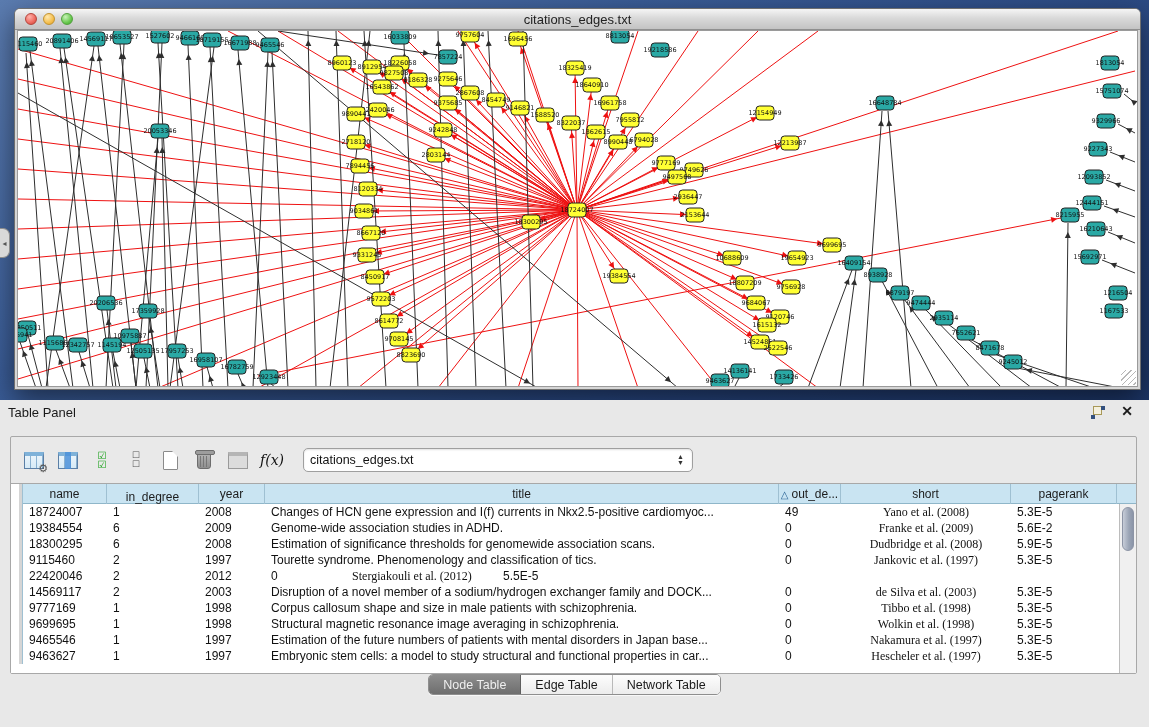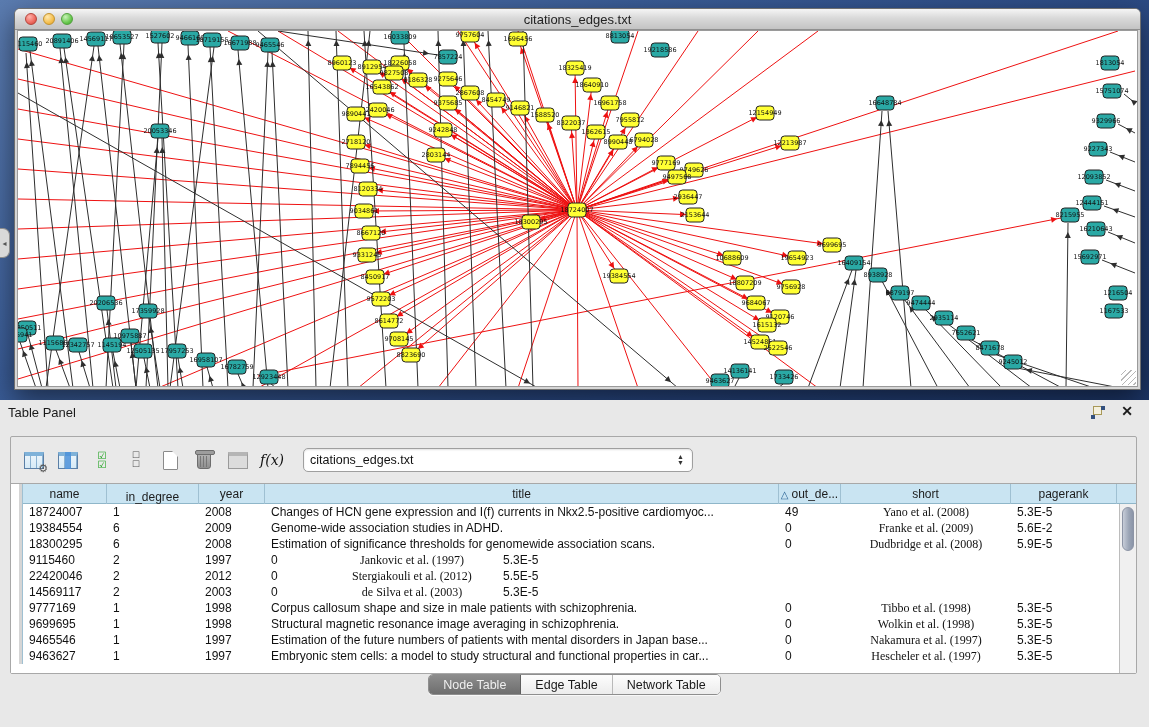--- a/index.html
+++ b/index.html
@@ -931,38 +931,40 @@
               <div class="td l" style="width: 514px;">Estimation of significance thresholds for genomewide association scans.</div>
               <div class="td l" style="width: 62px;">0</div>
               <div class="td c" style="width: 170px;">Dudbridge et al. (2008)</div>
               <div class="td l" style="width: 106px;">5.9E-5</div>
             </div>
             <div class="trow">
               <div class="gutter" style="height: 16px;"></div>
               <div class="td l" style="width: 84px;">9115460</div>
               <div class="td l" style="width: 92px;">2</div>
               <div class="td l" style="width: 66px;">1997</div>
+              <div class="td l" style="width: 514px;">Tourette syndrome. Phenomenology and classification of tics.</div>
               <div class="td l" style="width: 62px;">0</div>
               <div class="td c" style="width: 170px;">Jankovic et al. (1997)</div>
               <div class="td l" style="width: 106px;">5.3E-5</div>
             </div>
             <div class="trow">
               <div class="gutter" style="height: 16px;"></div>
               <div class="td l" style="width: 84px;">22420046</div>
               <div class="td l" style="width: 92px;">2</div>
               <div class="td l" style="width: 66px;">2012</div>
               <div class="td l" style="width: 62px;">0</div>
               <div class="td c" style="width: 170px;">Stergiakouli et al. (2012)</div>
               <div class="td l" style="width: 106px;">5.5E-5</div>
             </div>
             <div class="trow">
               <div class="gutter" style="height: 16px;"></div>
               <div class="td l" style="width: 84px;">14569117</div>
               <div class="td l" style="width: 92px;">2</div>
               <div class="td l" style="width: 66px;">2003</div>
+              <div class="td l" style="width: 514px;">Disruption of a novel member of a sodium/hydrogen exchanger family and DOCK...</div>
               <div class="td l" style="width: 62px;">0</div>
               <div class="td c" style="width: 170px;">de Silva et al. (2003)</div>
               <div class="td l" style="width: 106px;">5.3E-5</div>
             </div>
             <div class="trow">
               <div class="gutter" style="height: 16px;"></div>
               <div class="td l" style="width: 84px;">9777169</div>
               <div class="td l" style="width: 92px;">1</div>
               <div class="td l" style="width: 66px;">1998</div>
               <div class="td l" style="width: 514px;">Corpus callosum shape and size in male patients with schizophrenia.</div>

